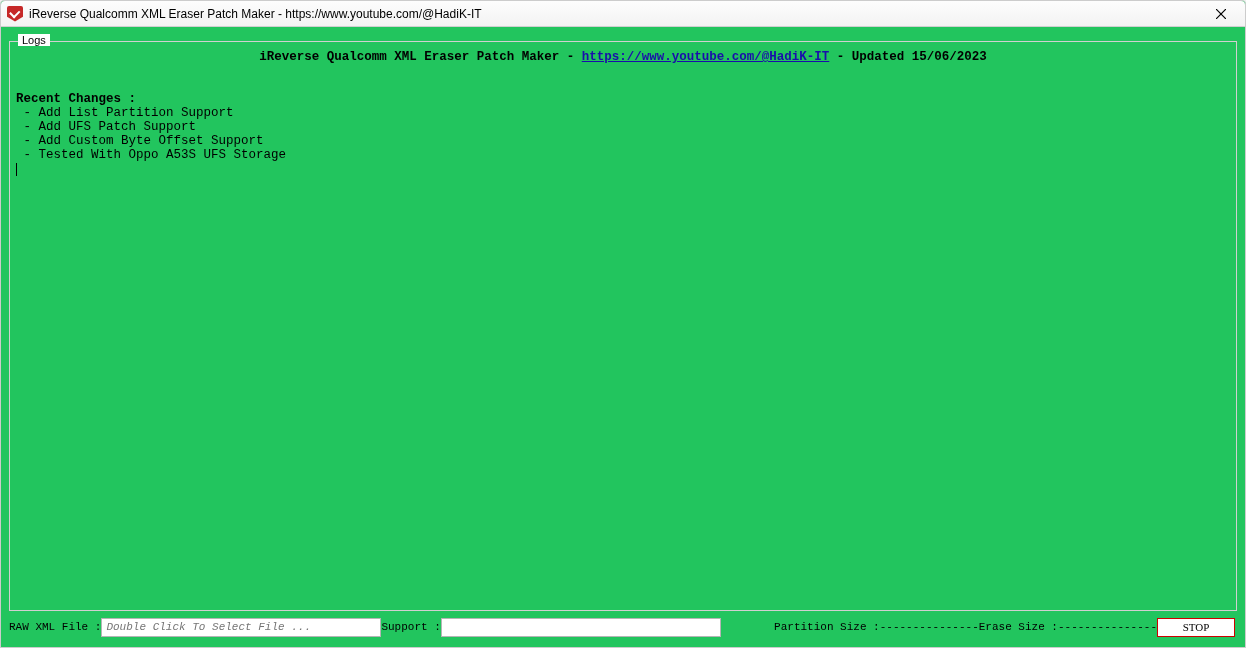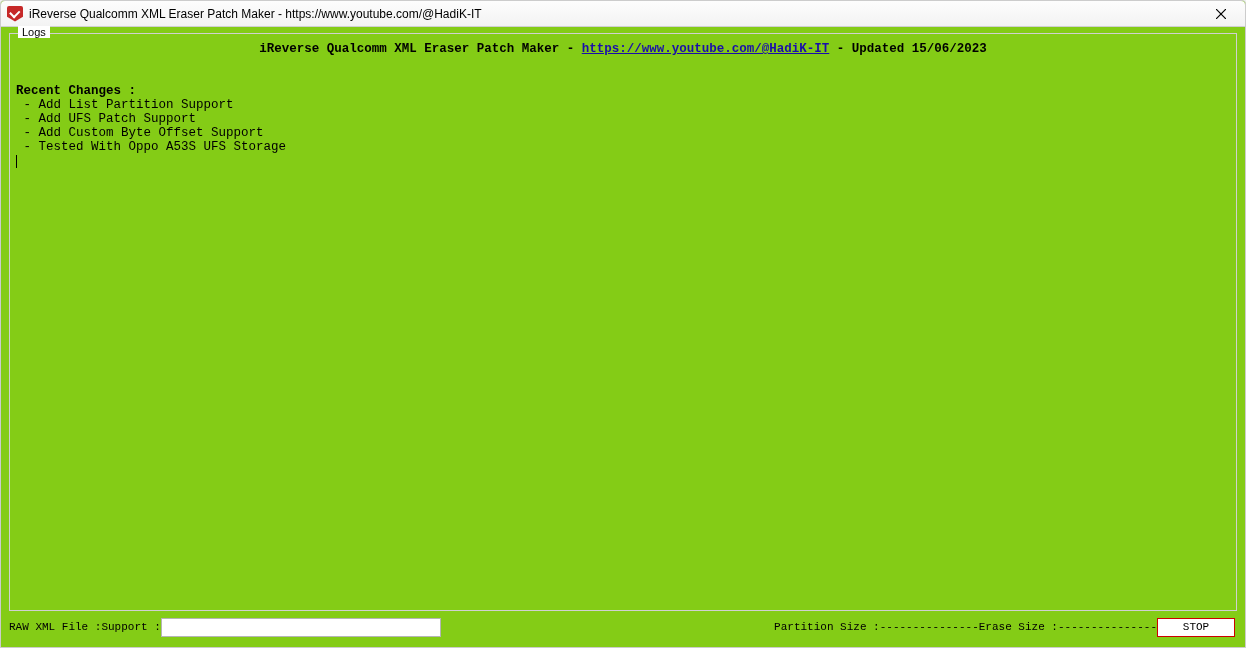--- a/index.html
+++ b/index.html
@@ -12,21 +12,21 @@
     font-size: 12px;
     background: #f0f0f0;
     width: 1246px;
     height: 648px;
     overflow: hidden;
     position: relative;
   }
   .window {
     width: 1246px;
     height: 648px;
-    background: #84cc16;
+    background: #22c55e;
     border: 1px solid #cccccc;
     border-radius: 4px 4px 0 0;
     display: flex;
     flex-direction: column;
     position: relative;
   }
   .titlebar {
     height: 26px;
     background: linear-gradient(#fdfdfd,#f3f3f3);
     border-bottom: 1px solid #d0d0d0;
@@ -84,20 +84,21 @@
   }
 
   .logs-group {
     flex: 1;
     border: 1px solid #d0d0d0;
     position: relative;
     padding: 8px 6px 6px 6px;
     margin-bottom: 4px;
     display: flex;
     flex-direction: column;
+    margin-top: 8px;
   }
   .logs-label {
     position: absolute;
     top: -8px;
     left: 8px;
     background: #ffffff;
     padding: 0 4px;
     font-size: 11px;
     color: #000;
   }
@@ -162,21 +163,21 @@
   .placeholder-dash {
     letter-spacing: 0;
     white-space: nowrap;
   }
   .stop-btn {
     width: 78px;
     height: 19px;
     border: 1px solid #cc0000;
     background: #fff;
     color: #000;
-    font-family: Liberation Mono, monospace;
+    font-family: Liberation Serif, serif;
     font-size: 11px;
     cursor: pointer;
     text-align: center;
     line-height: 16px;
   }
   .flex-spacer { flex:1; }
 </style>
 </head>
 <body>
 
@@ -202,20 +203,21 @@
 <b>Recent Changes :</b>
 <span> - Add List Partition Support</span>
 <span> - Add UFS Patch Support</span>
 <span> - Add Custom Byte Offset Support</span>
 <span> - Tested With Oppo A53S UFS Storage</span>
 <span class="cursor-line"></span></div>
     </div>
 
     <div class="bottom-row">
       <span class="lbl">RAW XML File :</span>
+      <input id="raw-xml-input" type="text" placeholder="Double Click To Select File ..." style="">
       <span class="lbl">Support :</span>
       <input id="output-input" type="text" value="" style="">
       <span class="flex-spacer"></span>
       <span class="lbl">Partition Size :</span>
       <span class="placeholder-dash">---------------</span>
       <span class="lbl">Erase Size :</span>
       <span class="placeholder-dash">---------------</span>
       <button class="stop-btn">STOP</button>
     </div>
 

